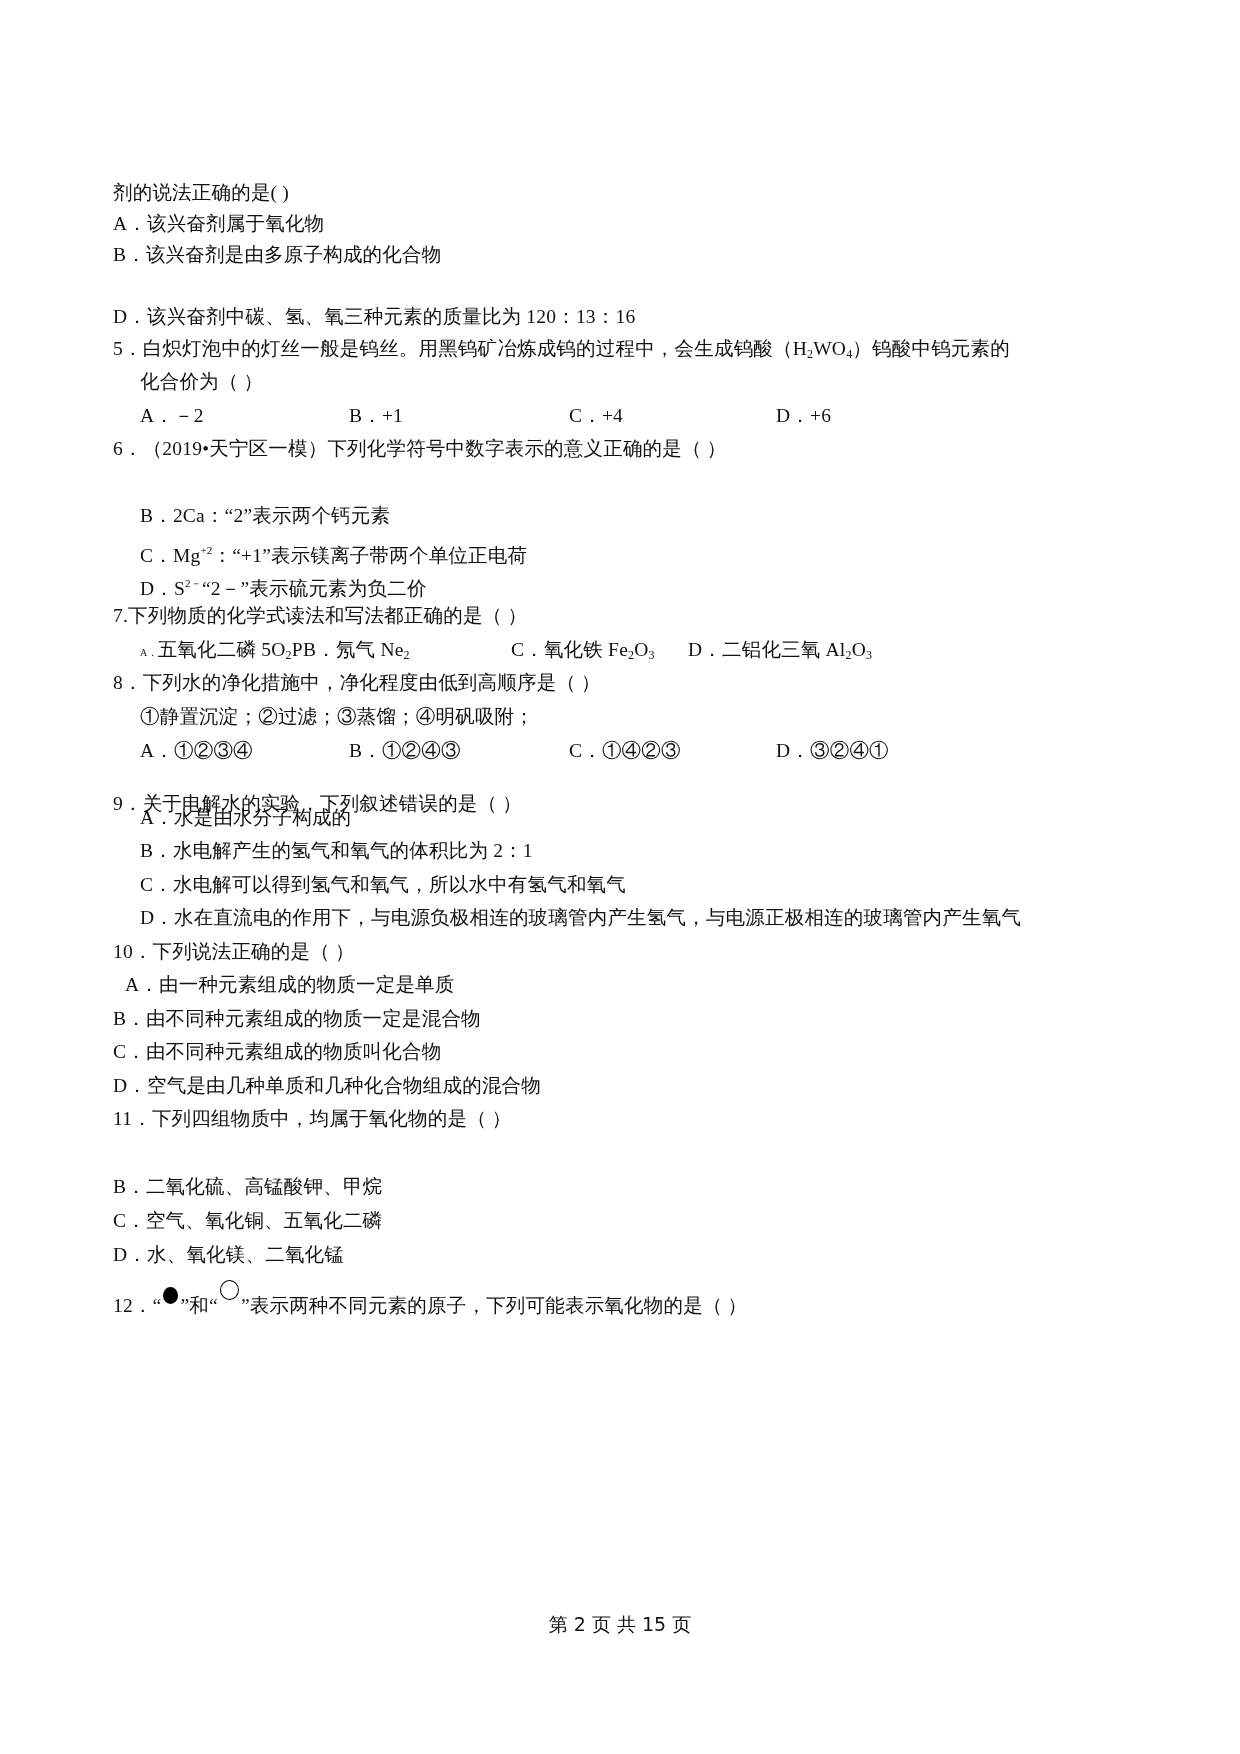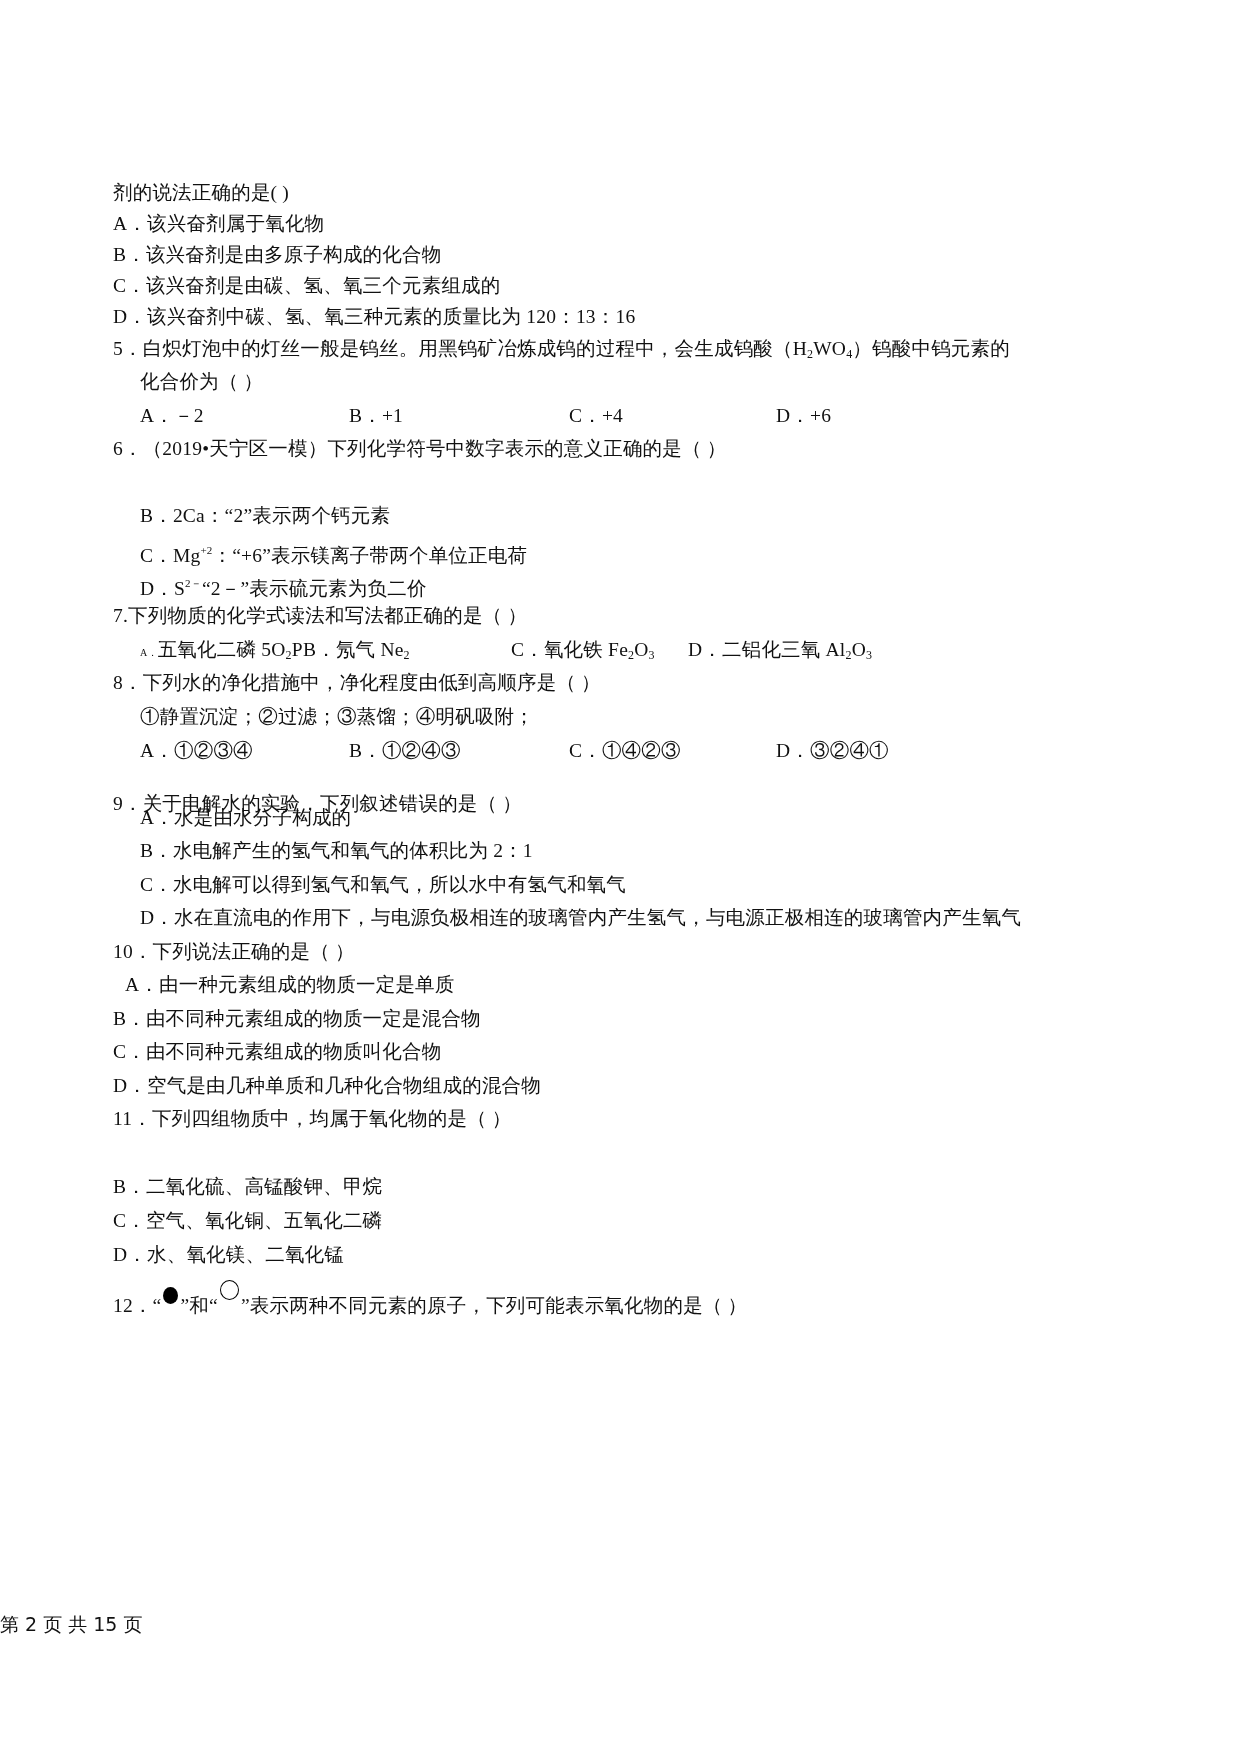--- a/index.html
+++ b/index.html
@@ -16,59 +16,58 @@
       letter-spacing: 0.2px;
     }
     .ind1 { left: 140px; }
     .sub { font-size: 12px; vertical-align: -3px; }
     .sup { font-size: 11px; vertical-align: 8px; }
     .math { font-style: italic; font-family: "DejaVu Serif", serif; font-size: 24px; }
     .math .sub { font-style: normal; font-size: 13px; vertical-align: -6px; }
     .tiny { font-size: 10px; }
     .opt { display: inline-block; }
     .footer {
-      position: absolute; top: 1612px; left: 0; width: 1240px; 
+      position: absolute; top: 1612px; left: 0; width: 1240px; text-align: center;
       font-family: "DejaVu Sans", "Liberation Sans", sans-serif; font-size: 19px;
     }
     .atom-filled {
       display: inline-block; width: 15px; height: 17px; border-radius: 50%;
       background: #000; vertical-align: 8px; margin: 0 2px;
     }
     .atom-empty {
       display: inline-block; width: 19px; height: 20px; border-radius: 50%;
       border: 1.5px solid #000; background: #fff; vertical-align: 12px; margin: 0 2px;
       box-sizing: border-box;
     }
   </style>
 </head>
 <body>
 
 <div class="page">
 
   <div class="line" style="top:178px;">剂的说法正确的是(      )</div>
   <div class="line" style="top:209px;">A．该兴奋剂属于氧化物</div>
   <div class="line" style="top:240px;">B．该兴奋剂是由多原子构成的化合物</div>
-  <div class="line" style="top:271px;">C．该兴奋剂是由碳、氢、氧三个元素组成的</div>
   <div class="line" style="top:302px;">D．该兴奋剂中碳、氢、氧三种元素的质量比为 120：13：16</div>
 
   <div class="line" style="top:334px;">
     <span>5．白炽灯泡中的灯丝一般是钨丝。用黑钨矿冶炼成钨的过程中，会生成钨酸（H</span><span class="sub">2</span><span>WO</span><span class="sub">4</span><span>）钨酸中钨元素的</span>
   </div>
   <div class="line ind1" style="top:367px;">化合价为（      ）</div>
   <div class="line ind1" style="top:401px;">
     <span class="opt" style="position:absolute;left:0;">A．－2</span>
     <span class="opt" style="position:absolute;left:209px;">B．+1</span>
     <span class="opt" style="position:absolute;left:429px;">C．+4</span>
     <span class="opt" style="position:absolute;left:636px;">D．+6</span>
   </div>
 
   <div class="line" style="top:434px;">6．（2019•天宁区一模）下列化学符号中数字表示的意义正确的是（          ）</div>
   <div class="line ind1" style="top:501px;">B．2Ca：“2”表示两个钙元素</div>
   <div class="line ind1" style="top:535px;">
-    <span>C．Mg</span><span class="sup">+2</span><span>：“+6”表示镁离子带两个单位正电荷</span>
+    <span>C．Mg</span><span class="sup">+2</span><span>：“+1”表示镁离子带两个单位正电荷</span>
   </div>
   <div class="line ind1" style="top:568px;">
     <span>D．S</span><span class="sup">2－</span><span>“2－”表示硫元素为负二价</span>
   </div>
 
   <div class="line" style="top:601px;">7.下列物质的化学式读法和写法都正确的是（          ）</div>
   <div class="line ind1" style="top:635px;">
     <span class="opt" style="position:absolute;left:0;"><span class="tiny">A．</span><span>五氧化二磷 5O</span><span class="sub">2</span><span>P</span></span>
     <span class="opt" style="position:absolute;left:163px;"><span>B．氖气 Ne</span><span class="sub">2</span></span>
     <span class="opt" style="position:absolute;left:371px;"><span>C．氧化铁 Fe</span><span class="sub">2</span><span>O</span><span class="sub">3</span></span>

